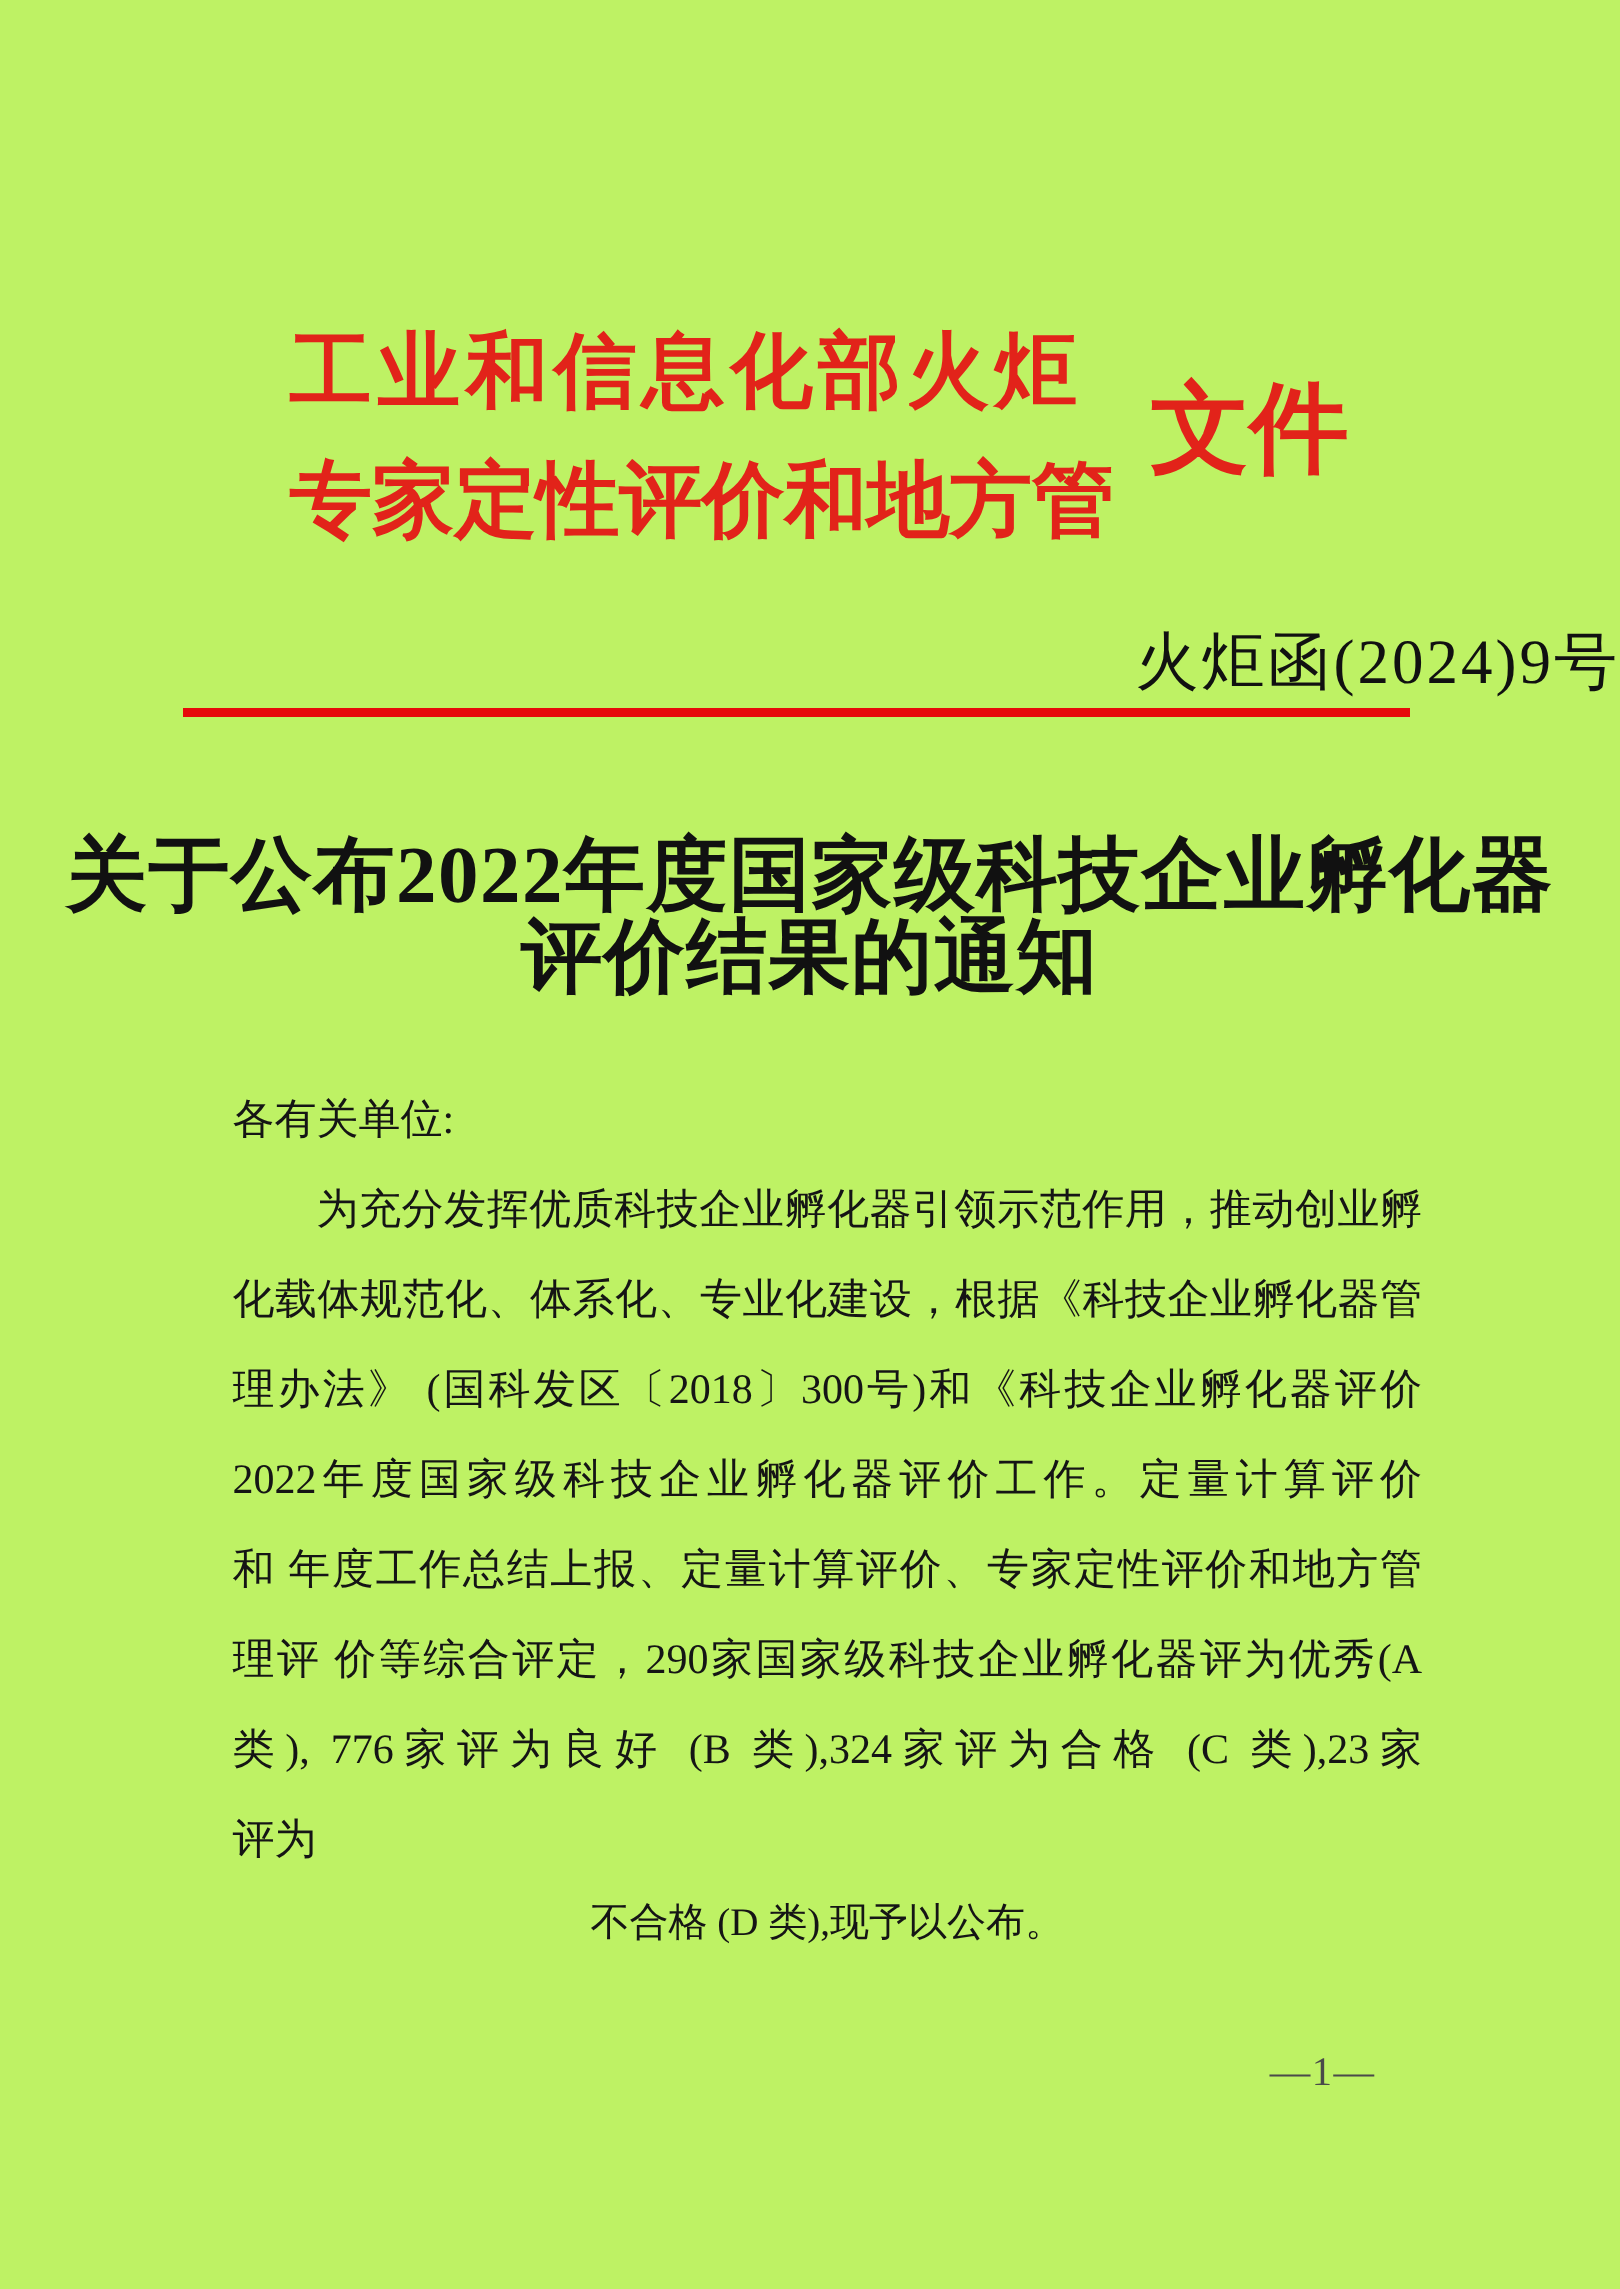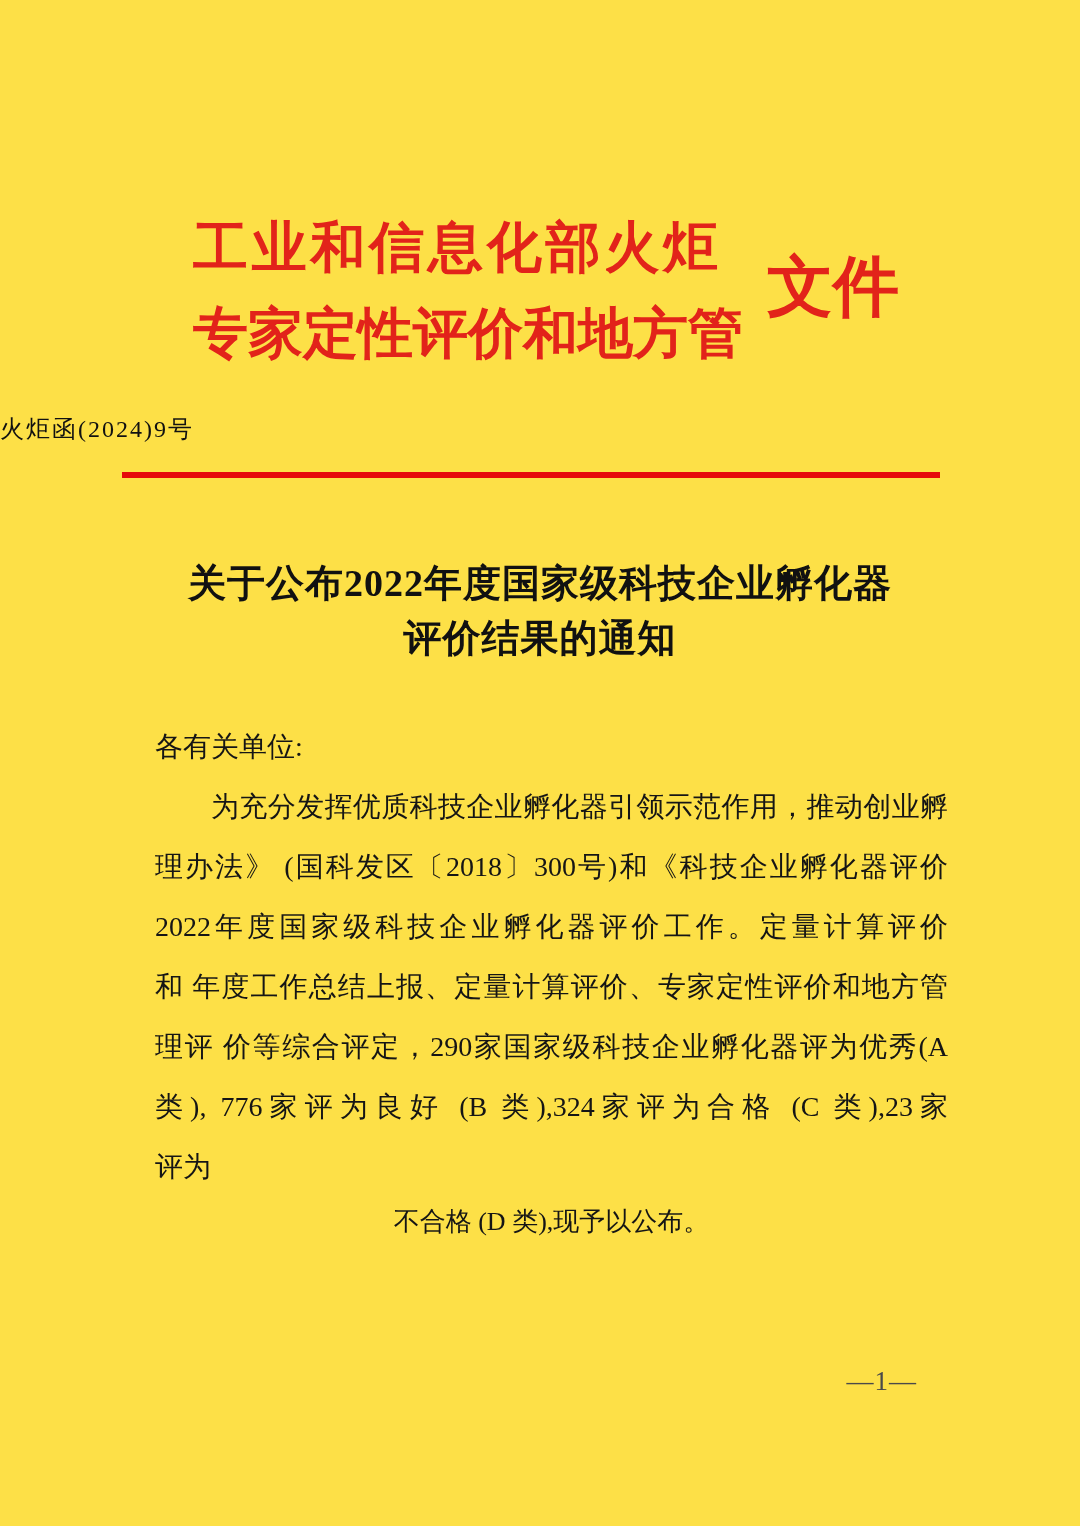--- a/index.html
+++ b/index.html
@@ -2,21 +2,21 @@
 <html><head>
 <meta charset="utf-8">
 <style>
   * { margin: 0; padding: 0; box-sizing: border-box; }
   html, body { background: #ffffff; }
   .page {
     position: relative;
     width: 1080px;
     height: 1526px;
     margin: 0 auto;
-    background: #fde047;
+    background: #bef264;
     overflow: hidden;
     font-family: "Liberation Serif", "DejaVu Serif", serif;
     color: #1a1a1a;
   }
 
   
   .letterhead {
     position: absolute;
     top: 205px;
     left: 193px;
@@ -42,22 +42,22 @@
     line-height: 1;
     padding-bottom: 8px;
   }
 
   
   .ref-number {
     position: absolute;
     top: 413px;
     left: 0;
     width: 100%;
-    text-align: left;
-    font-size: 24px;
+    text-align: right;
+    font-size: 42px;
     letter-spacing: 2px;
     color: #111;
   }
 
   
   .red-rule {
     position: absolute;
     top: 472px;
     left: 122px;
     width: 818px;
@@ -66,21 +66,21 @@
   }
 
   
   .doc-title {
     position: absolute;
     top: 556px;
     left: 0;
     width: 100%;
     text-align: center;
     font-weight: bold;
-    font-size: 38px;
+    font-size: 54px;
     line-height: 55px;
     color: #111;
     letter-spacing: 1px;
   }
 
   
   .body-block {
     position: absolute;
     top: 717px;
     left: 155px;
@@ -130,20 +130,21 @@
   <div class="red-rule"></div>
 
   <div class="doc-title">
     <div>关于公布2022年度国家级科技企业孵化器</div>
     <div>评价结果的通知</div>
   </div>
 
   <div class="body-block">
     <div class="salutation">各有关单位:</div>
     <div class="body-line indent">为充分发挥优质科技企业孵化器引领示范作用，推动创业孵</div>
+    <div class="body-line">化载体规范化、体系化、专业化建设，根据《科技企业孵化器管</div>
     <div class="body-line">理办法》 (国科发区〔2018〕300号)和《科技企业孵化器评价</div>
     <div class="body-line">2022年度国家级科技企业孵化器评价工作。定量计算评价</div>
     <div class="body-line">和 年度工作总结上报、定量计算评价、专家定性评价和地方管</div>
     <div class="body-line">理评 价等综合评定，290家国家级科技企业孵化器评为优秀(A</div>
     <div class="body-line">类), 776家评为良好 (B 类),324家评为合格 (C 类),23家</div>
     <div class="body-line no-justify">评为</div>
     <div class="closing-line">不合格 (D 类),现予以公布。</div>
   </div>
 
   <div class="page-number">—1—</div>

